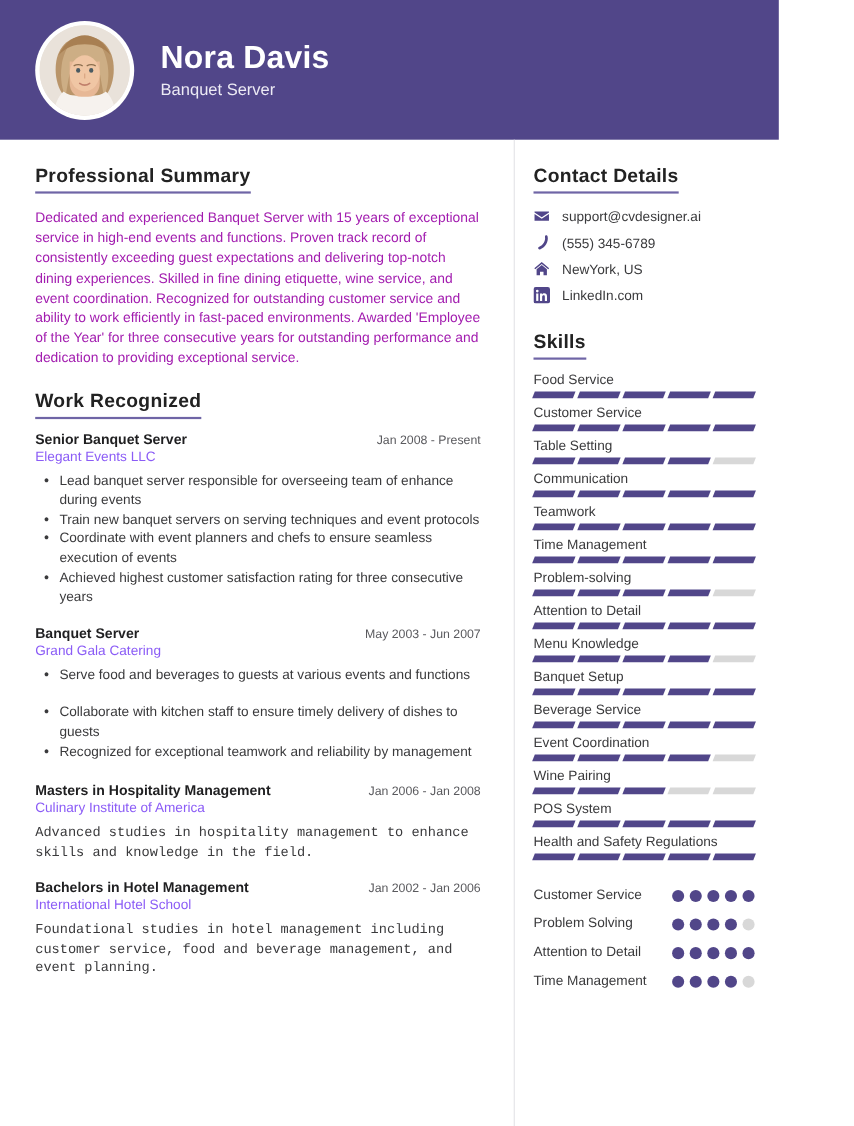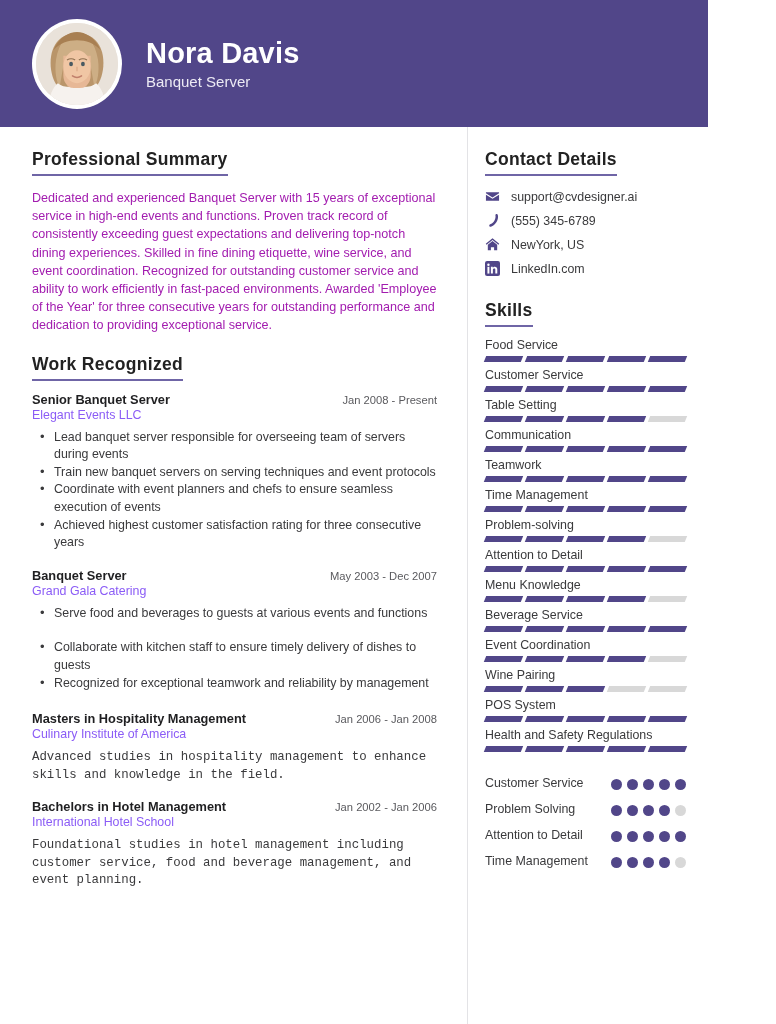--- a/index.html
+++ b/index.html
@@ -150,31 +150,31 @@
           <span class="sec-title">Work Recognized</span>
         </div>
 
         <div class="entry">
           <div class="entry-head">
             <span class="entry-role">Senior Banquet Server</span>
             <span class="entry-date">Jan 2008 - Present</span>
           </div>
           <div class="entry-org">Elegant Events LLC</div>
           <ul class="bullets">
-            <li>Lead banquet server responsible for overseeing team of servers during events</li>
+            <li>Lead banquet server responsible for overseeing team of enhance during events</li>
             <li>Train new banquet servers on serving techniques and event protocols</li>
             <li>Coordinate with event planners and chefs to ensure seamless execution of events</li>
             <li>Achieved highest customer satisfaction rating for three consecutive years</li>
           </ul>
         </div>
 
         <div class="entry entry-gap">
           <div class="entry-head">
             <span class="entry-role">Banquet Server</span>
-            <span class="entry-date">May 2003 - Dec 2007</span>
+            <span class="entry-date">May 2003 - Jun 2007</span>
           </div>
           <div class="entry-org">Grand Gala Catering</div>
           <ul class="bullets">
             <li>Serve food and beverages to guests at various events and functions</li>
             <li class="spacer"></li>
             <li>Collaborate with kitchen staff to ensure timely delivery of dishes to guests</li>
             <li>Recognized for exceptional teamwork and reliability by management</li>
           </ul>
         </div>
       </div>
@@ -339,20 +339,30 @@
               <div class="skill-name">Menu Knowledge</div>
               <div class="bar">
                 <span class="seg on"></span>
                 <span class="seg on"></span>
                 <span class="seg on"></span>
                 <span class="seg on"></span>
                 <span class="seg"></span>
               </div>
             </div>
             <div class="skill">
+              <div class="skill-name">Banquet Setup</div>
+              <div class="bar">
+                <span class="seg on"></span>
+                <span class="seg on"></span>
+                <span class="seg on"></span>
+                <span class="seg on"></span>
+                <span class="seg on"></span>
+              </div>
+            </div>
+            <div class="skill">
               <div class="skill-name">Beverage Service</div>
               <div class="bar">
                 <span class="seg on"></span>
                 <span class="seg on"></span>
                 <span class="seg on"></span>
                 <span class="seg on"></span>
                 <span class="seg on"></span>
               </div>
             </div>
             <div class="skill">

